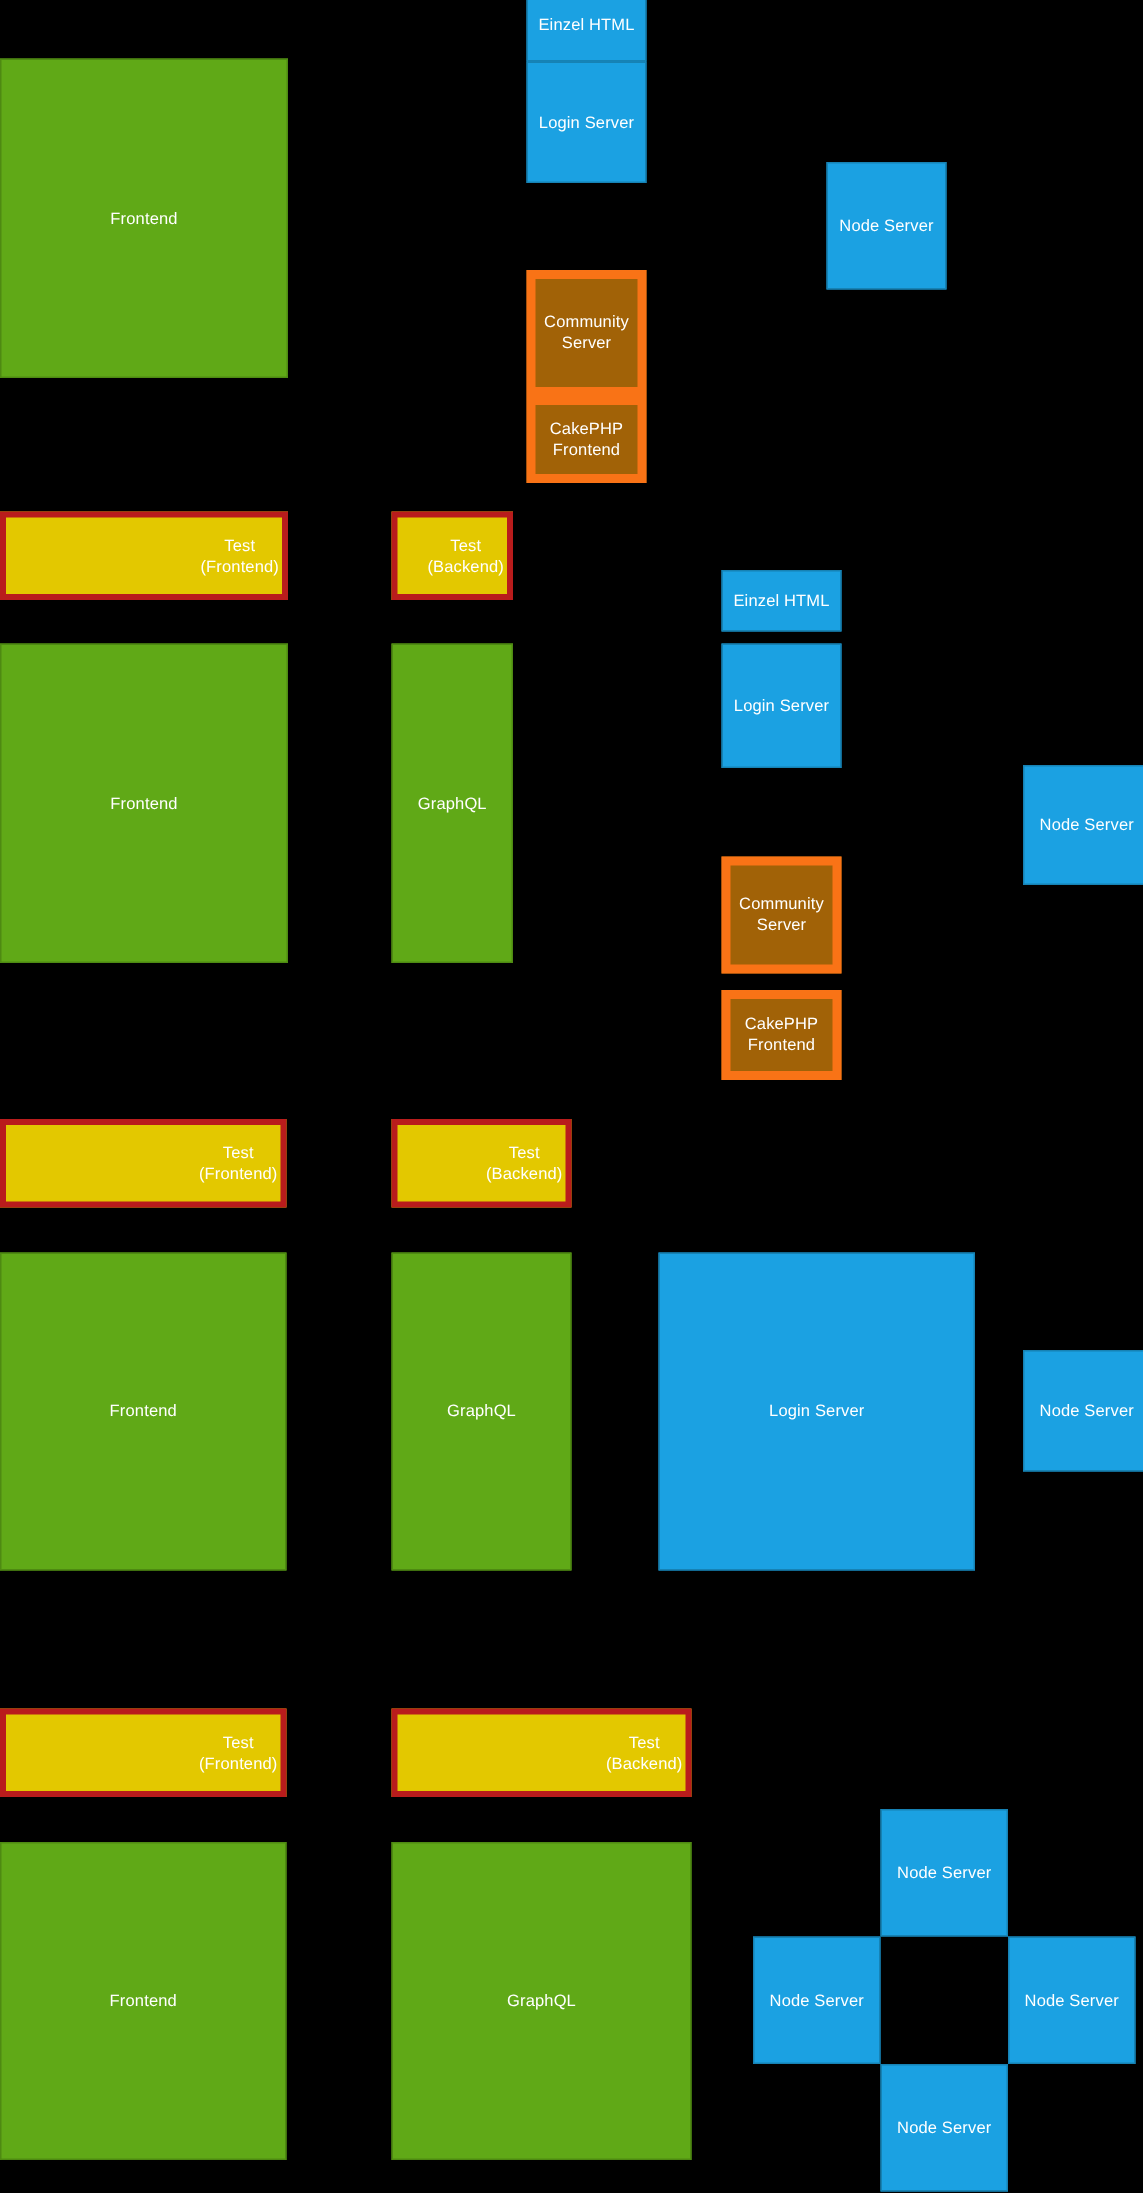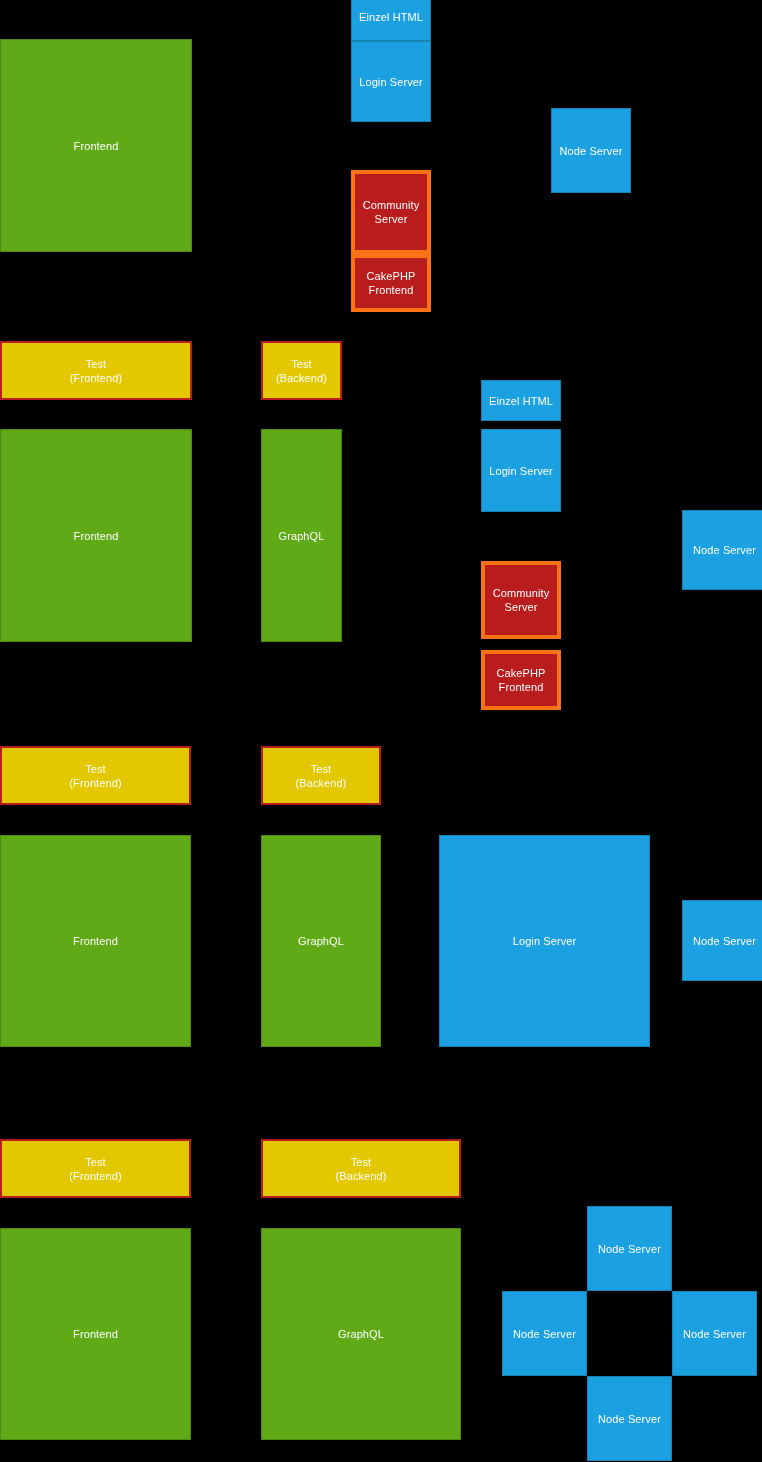--- a/index.html
+++ b/index.html
@@ -27,22 +27,22 @@
     text-align: center;
     color: #ffffff;
     font-size: 11px;
     line-height: 14px;
     letter-spacing: 0.1px;
     white-space: pre-line;
     overflow: hidden;
   }
   .box.green  { background: #60a917; border: 1px solid #4e8a12; }
   .box.blue   { background: #1ba1e2; border: 1px solid #1682b4; }
-  .box.yellow { background: #e3c800; border: 2px solid #b91c1c; }
-  .box.purple { background: #b91c1c; border: 4px solid #f97316; }
+  .box.yellow { background: #e3c800; border: 4px solid #b91c1c; justify-content: flex-end; }
+  .box.purple { background: #a16207; border: 6px solid #f97316; margin-top: 10px; }
   .box .label {
     display: block;
     padding: 0 2px;
     pointer-events: none;
   }
 </style>
 </head>
 <body>
 
 <div id="canvas" style="background: rgb(0, 0, 0); width: 762px; height: 1462px;">

